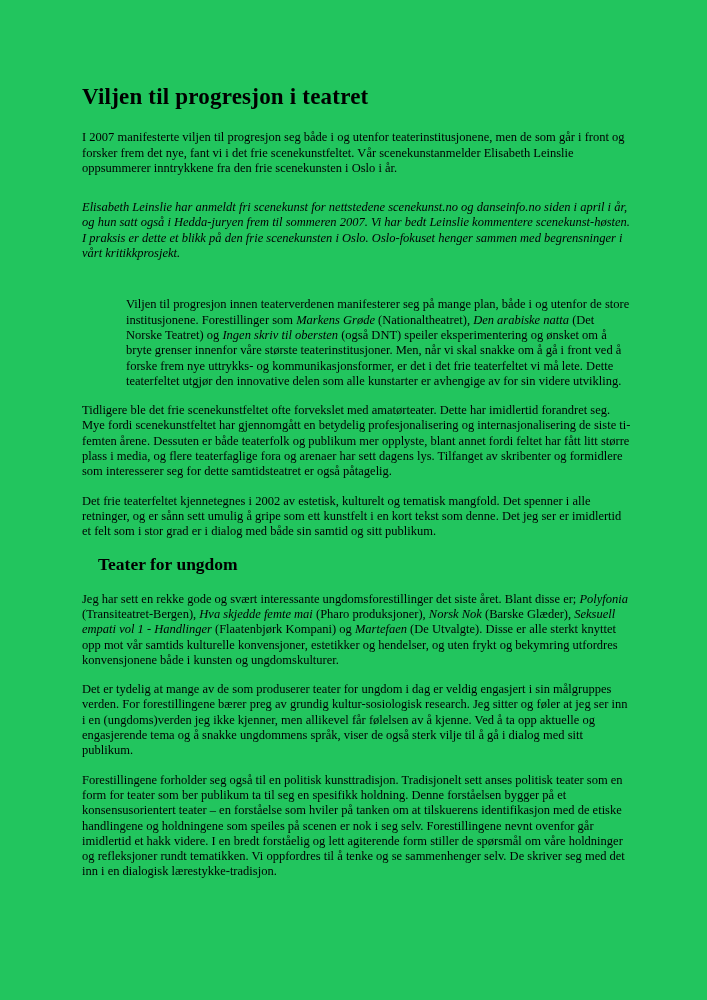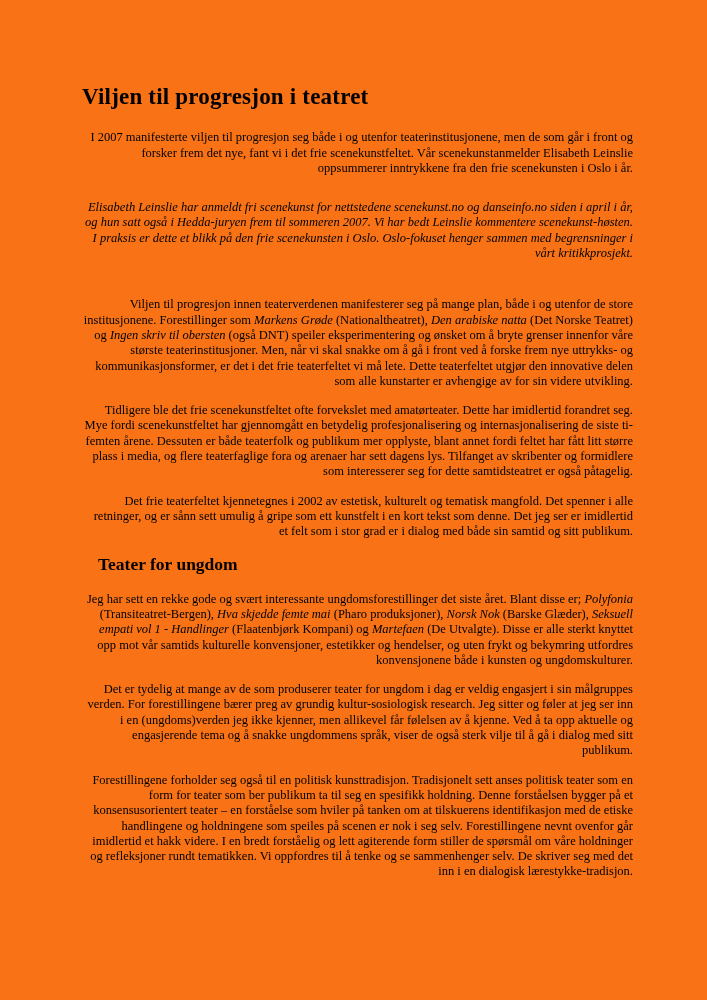--- a/index.html
+++ b/index.html
@@ -5,21 +5,21 @@
 <style>
   html, body {
     margin: 0;
     padding: 0;
     background: #ffffff;
   }
   .page {
     position: relative;
     width: 707px;
     height: 1000px;
-    background: #f97316;
+    background: #22c55e;
     overflow: hidden;
     font-family: "Liberation Serif", "DejaVu Serif", serif;
     color: #000000;
   }
   .content {
     position: absolute;
     left: 82px;
     top: 84px;
     width: 551px;
   }
@@ -27,36 +27,37 @@
     font-size: 23px;
     line-height: 1.1;
     font-weight: bold;
     margin: 0 0 21px 0;
     letter-spacing: 0.2px;
   }
   p {
     font-size: 12.5px;
     line-height: 15.3px;
     margin: 0 0 14px 0;
-    text-align: right;
+    text-align: left;
   }
   p.lead {
     margin-bottom: 24px;
   }
   p.byline {
     font-weight: bold;
     font-style: italic;
     margin-bottom: 10px;
   }
   p.bio {
     font-style: italic;
     margin-bottom: 12px;
   }
   p.after-break {
     margin-top: 36px;
+    margin-left: 44px;
   }
   h2.section-heading {
     font-size: 17.5px;
     line-height: 1.15;
     font-weight: bold;
     margin: 5px 0 18px 16px;
   }
   em {
     font-style: italic;
   }

